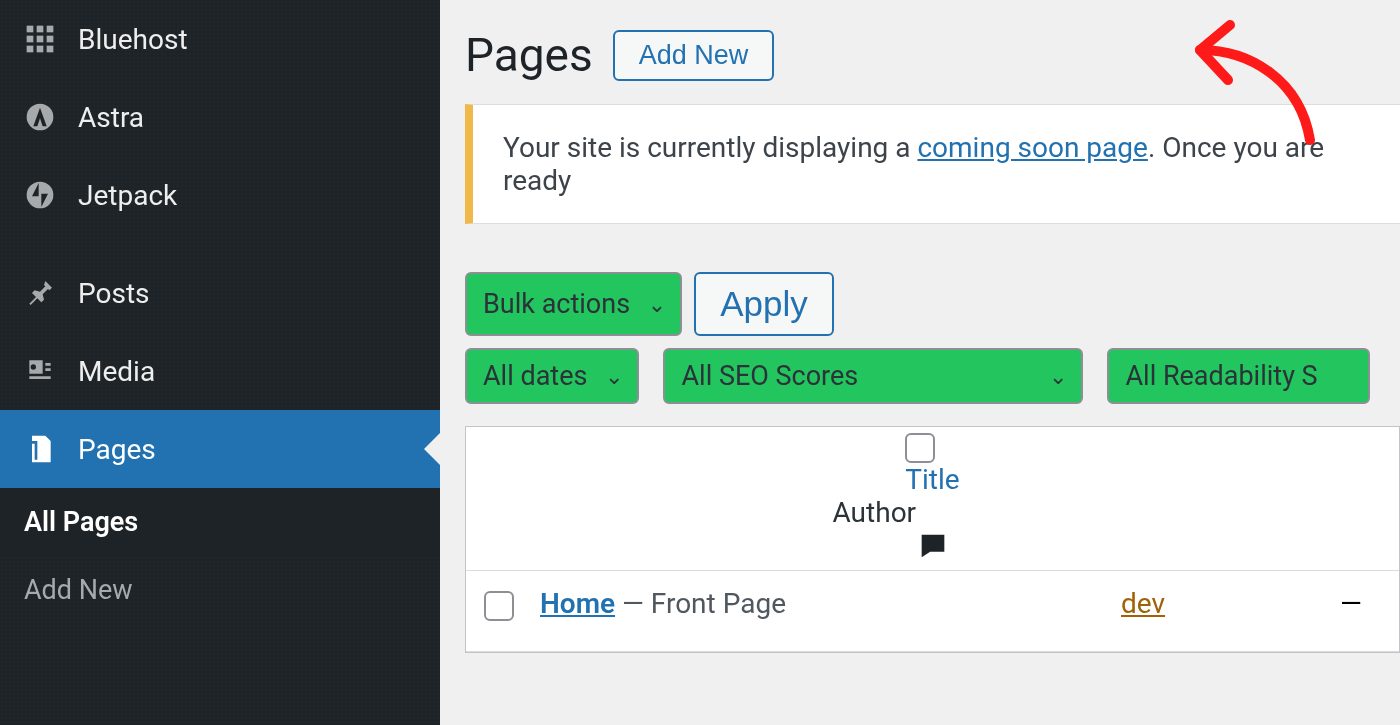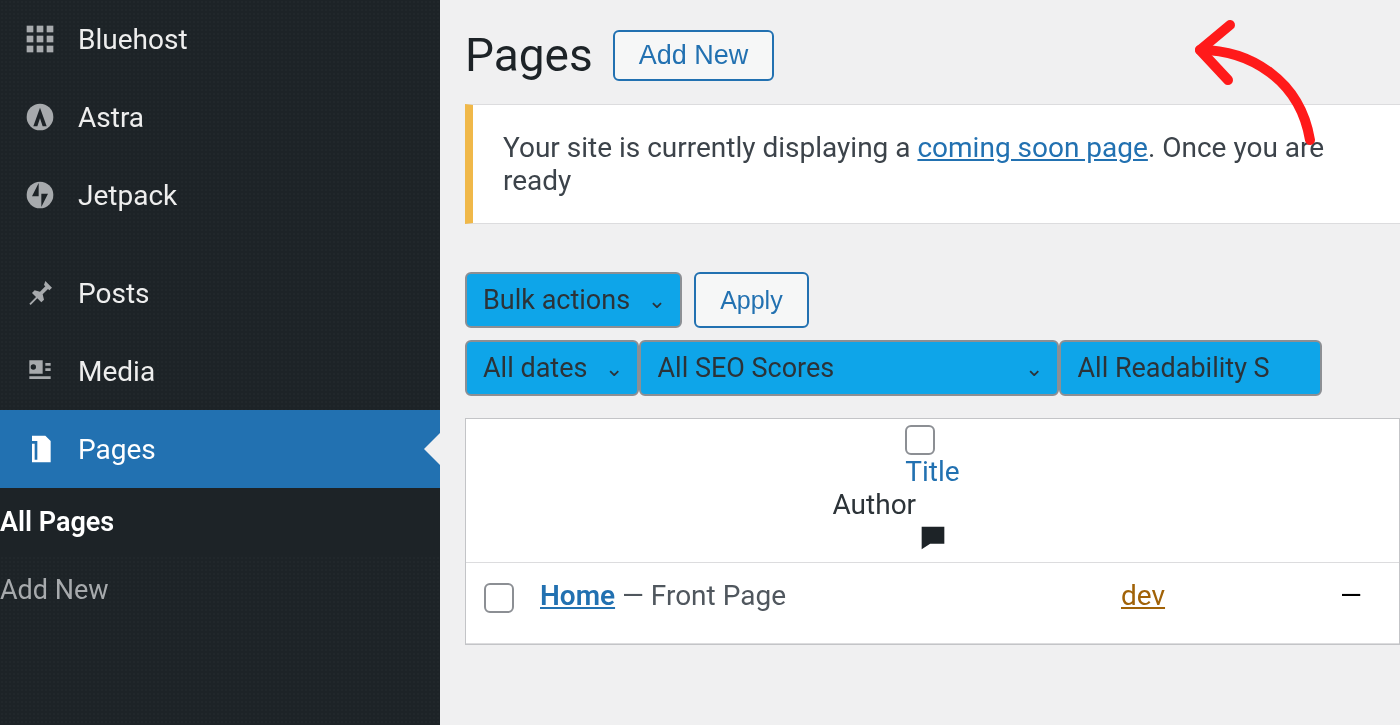--- a/index.html
+++ b/index.html
@@ -46,20 +46,21 @@
       width: 40px;
       display: flex;
       justify-content: center;
       align-items: center;
       margin-right: 18px;
       color: #a7aaad;
     }
     .sidebar-item.active .icon { color: #fff; }
     .sidebar-item .label { font-weight: 400; }
     .sidebar-sub {
+      padding-left: 24px;
       height: 68px;
       display: flex;
       align-items: center;
       font-size: 27px;
       cursor: pointer;
     }
     .sidebar-sub.current { color: #fff; font-weight: 600; background: #2c3338;}
     .sidebar-sub:not(.current) { color: #a7aaad; }
     .sidebar-spacer { height: 20px; }
     .content {
@@ -108,49 +109,49 @@
     }
     .subsubsub .current { color: #000; font-weight: 600; }
     .subsubsub a { color: #2271b1; text-decoration: none; }
     .subsubsub .sep { margin: 0 10px; color: #ccc; }
     .filters-row {
       display: flex;
       gap: 12px;
       margin-bottom: 12px;
     }
     .select-box {
-      background: #0ea5e9;
+      background: #22c55e;
       border: 2px solid #8c8f94;
       border-radius: 6px;
       padding: 10px 50px 10px 16px;
       font-size: 27px;
       color: #2c3338;
       position: relative;
       display: flex;
       align-items: center;
       cursor: pointer;
     }
     .select-box .chev {
       position: absolute;
       right: 14px;
       font-size: 22px;
       color: #2c3338;
     }
     .apply-btn {
       border: 2px solid #2271b1;
       background: #f6f7f7;
       color: #2271b1;
-      font-size: 25px;
+      font-size: 35px;
       padding: 10px 24px;
       border-radius: 6px;
       cursor: pointer;
     }
     .filters-row2 {
       display: flex;
-      gap: 0;
+      gap: 24px;
       margin-bottom: 22px;
     }
     .table {
       border: 1px solid #c3c4c7;
       background: #fff;
     }
     .thead, .trow {
       display: flex;
       align-items: center;
       min-height: 76px;

